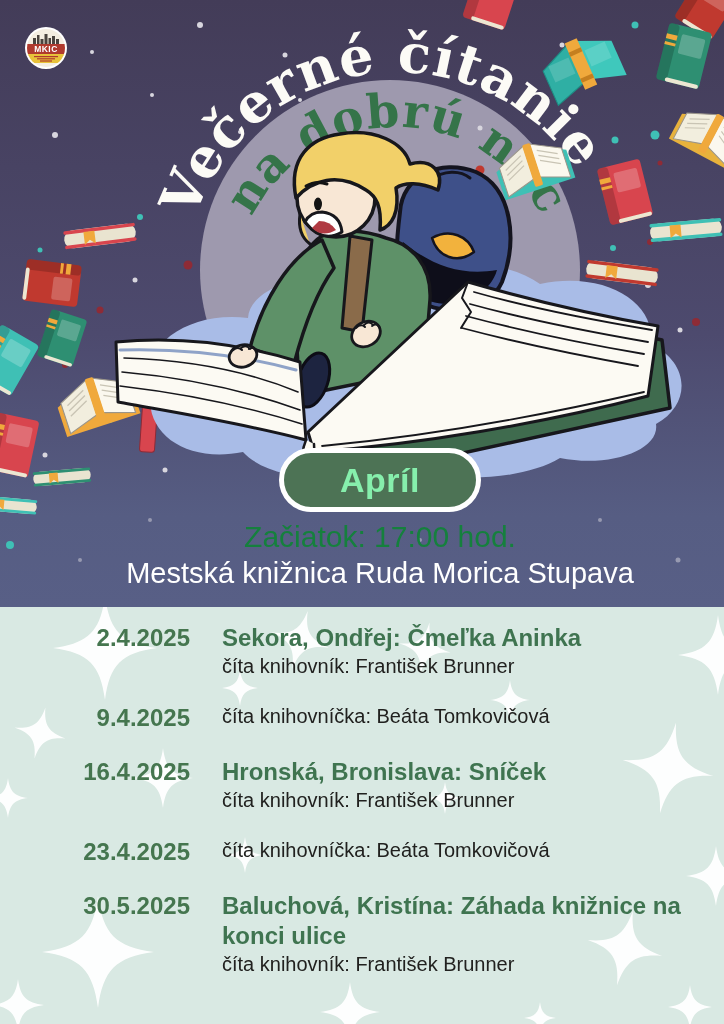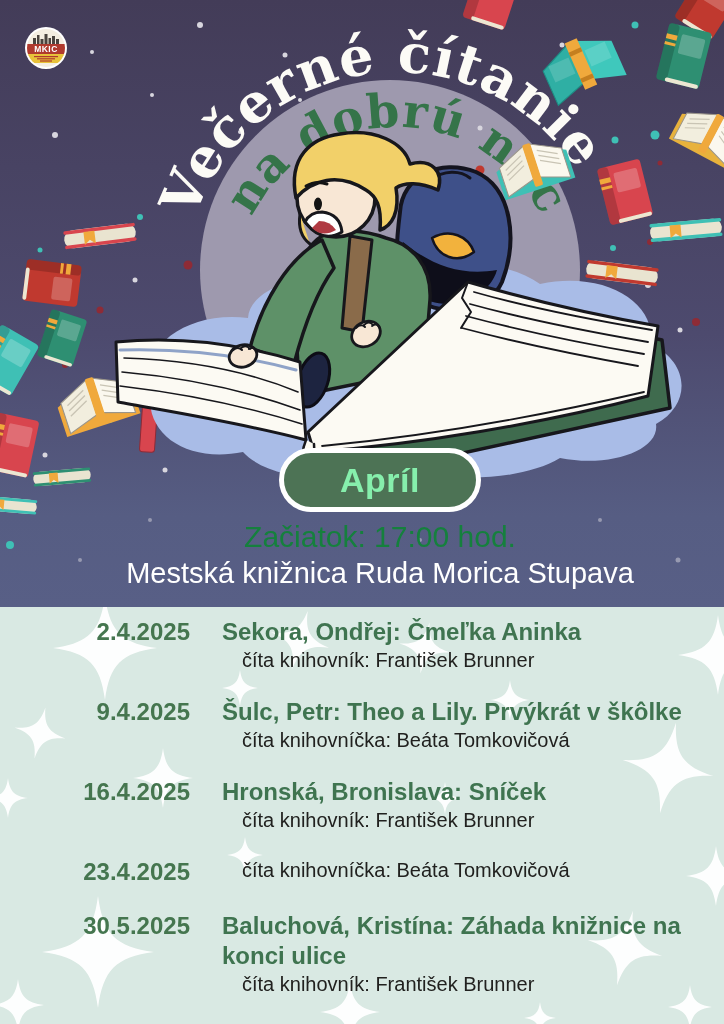--- a/index.html
+++ b/index.html
@@ -25,33 +25,33 @@
   .venue{
     position:absolute;top:557px;left:36px;right:0;text-align:center;
     color:#ffffff;font-size:29px;font-weight:normal;z-index:5;
   }
   
   .schedule{
     position:absolute;top:607px;left:0;width:724px;height:417px;
     background:#d9e9e3;
   }
   .schedule svg.sparkles{position:absolute;top:0;left:0;pointer-events:none;}
-  .rows{position:relative;z-index:2;padding-top:10px;}
+  .rows{position:relative;z-index:2;padding-top:16px;}
   .row{
     display:grid;grid-template-columns:190px 1fr;column-gap:32px;
     margin-bottom:24px;
   }
   .date{
     text-align:right;color:#45764f;font-size:24px;font-weight:bold;line-height:30px;
   }
   .evt .title{
     color:#3f7450;font-size:24px;font-weight:bold;line-height:30px;max-width:480px;
   }
   .evt .reader{
-    color:#21211f;font-size:20px;line-height:26px;max-width:480px;margin-left:20px;
+    color:#21211f;font-size:20px;line-height:26px;max-width:480px;
   }
 </style>
 </head>
 <body>
 
 <div class="poster">
 
   <div class="sky">
     <svg class="art" width="724" height="607" viewBox="0 0 724 607">
       <defs>
@@ -317,21 +317,20 @@
       <div class="row">
         <div class="date">2.4.2025</div>
         <div class="evt">
           <div class="title">Sekora, Ondřej: Čmeľka Aninka</div>
           <div class="reader">číta knihovník: František Brunner</div>
         </div>
       </div>
       <div class="row">
         <div class="date">9.4.2025</div>
         <div class="evt">
-          <div class="title">Šulc, Petr: Theo a Lily. Prvýkrát v škôlke</div>
           <div class="reader">číta knihovníčka: Beáta Tomkovičová</div>
         </div>
       </div>
       <div class="row">
         <div class="date">16.4.2025</div>
         <div class="evt">
           <div class="title">Hronská, Bronislava: Sníček</div>
           <div class="reader">číta knihovník: František Brunner</div>
         </div>
       </div>

